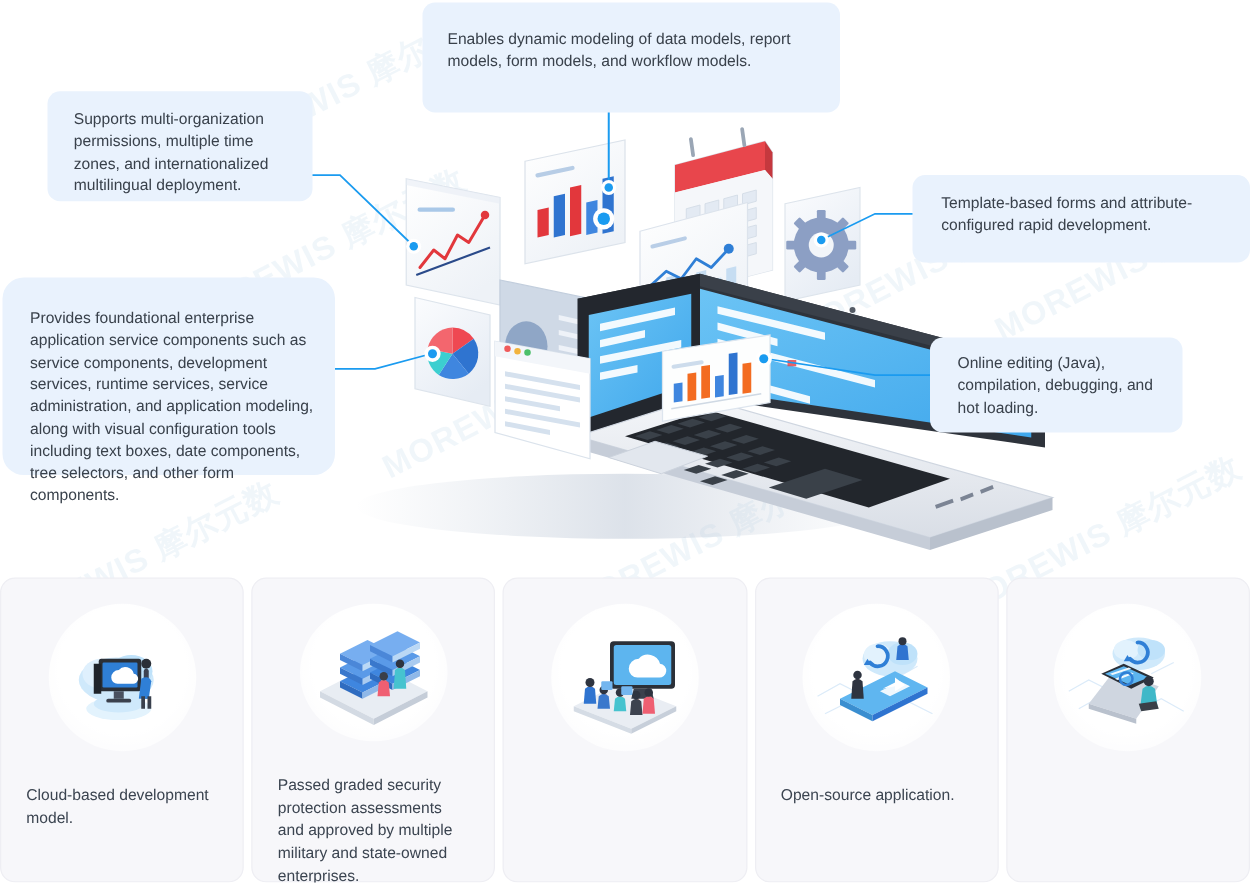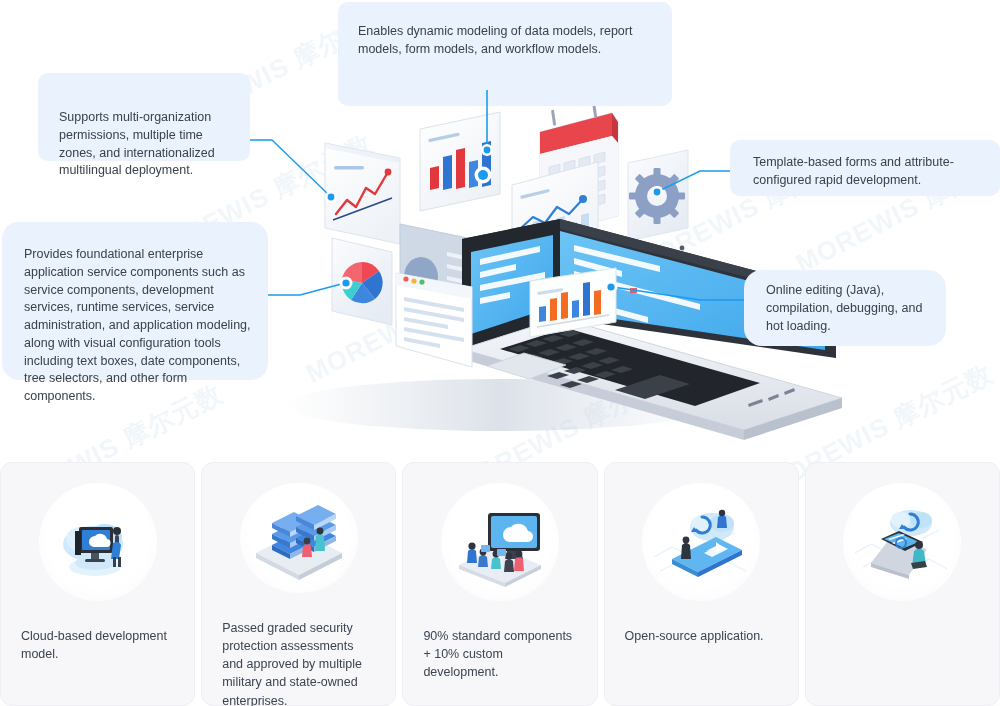--- a/index.html
+++ b/index.html
@@ -29,33 +29,33 @@
     position: absolute;
     background: #e9f2fd;
     border-radius: 10px;
     z-index: 40;
     color: #39414b;
     font-size: 12.5px;
     line-height: 1.42;
   }
   .callout .ctext { position: absolute; }
 
-  .c-top    { left: 338px; top: 2px;   width: 334px; height: 104px; }
+  .c-top    { left: 338px; top: 2px;   width: 334px; height: 88px; }
   .c-top    .ctext { left: 20px; top: 21px; width: 300px; }
 
   .c-left1  { left: 38px;  top: 73px;  width: 212px; height: 88px; }
-  .c-left1  .ctext { left: 21px; top: 14px; width: 178px; margin-top: 22px; }
+  .c-left1  .ctext { left: 21px; top: 14px; width: 178px; }
 
   .c-left2  { left: 2px;   top: 222px; width: 266px; height: 158px; border-radius: 17px; }
   .c-left2  .ctext { left: 22px; top: 24px; width: 228px; }
 
-  .c-right1 { left: 730px; top: 140px; width: 270px; height: 56px; }
+  .c-right1 { left: 730px; top: 140px; width: 270px; height: 70px; }
   .c-right1 .ctext { left: 23px; top: 14px; width: 232px; }
 
-  .c-right2 { left: 744px; top: 270px; width: 202px; height: 76px; border-radius: 18px; }
+  .c-right2 { left: 744px; top: 270px; width: 202px; height: 76px; }
   .c-right2 .ctext { left: 22px; top: 12px; width: 172px; }
 
   
   #connectors { position: absolute; inset: 0; z-index: 45; pointer-events: none; }
 
   
   #hero { position: absolute; left: 0; top: 0; width: 1000px; height: 460px; z-index: 20; }
 
   
   .cards {
@@ -484,21 +484,20 @@
             <path d="M60 74 q4 -4 8 0 l1 11 h-10 z" fill="#3d434f"></path>
             <circle cx="64" cy="69" r="3.4" fill="#2e3440"></circle>
             <rect x="72" y="70" width="5" height="12" rx="2.5" fill="#e0a08e"></rect>
             <path d="M70 72 q4 -4 8 0 l1 12 h-10 z" fill="#ef5f72"></path>
             <circle cx="74" cy="67" r="3.4" fill="#2e3440"></circle>
           </g>
           <rect x="36" y="58" width="9" height="7" rx="1" fill="#74b6ef"></rect>
           <rect x="52" y="62" width="9" height="7" rx="1" fill="#74b6ef"></rect>
         </svg>
       </div>
-      <div class="card-text">90% standard components + 10% custom development.</div>
     </div>
 
     <div class="card">
       <div class="card-art">
         <svg width="110" height="110" viewBox="0 0 110 110">
           <g stroke="#cfe4f7" stroke-width="0.9" fill="none" opacity="0.75">
             <path d="M8 70 L26 60 L46 70"></path>
               <path d="M60 84 L80 74 L100 84"></path>
             <path d="M14 84 L34 74"></path>
               <path d="M70 56 L88 46"></path>

